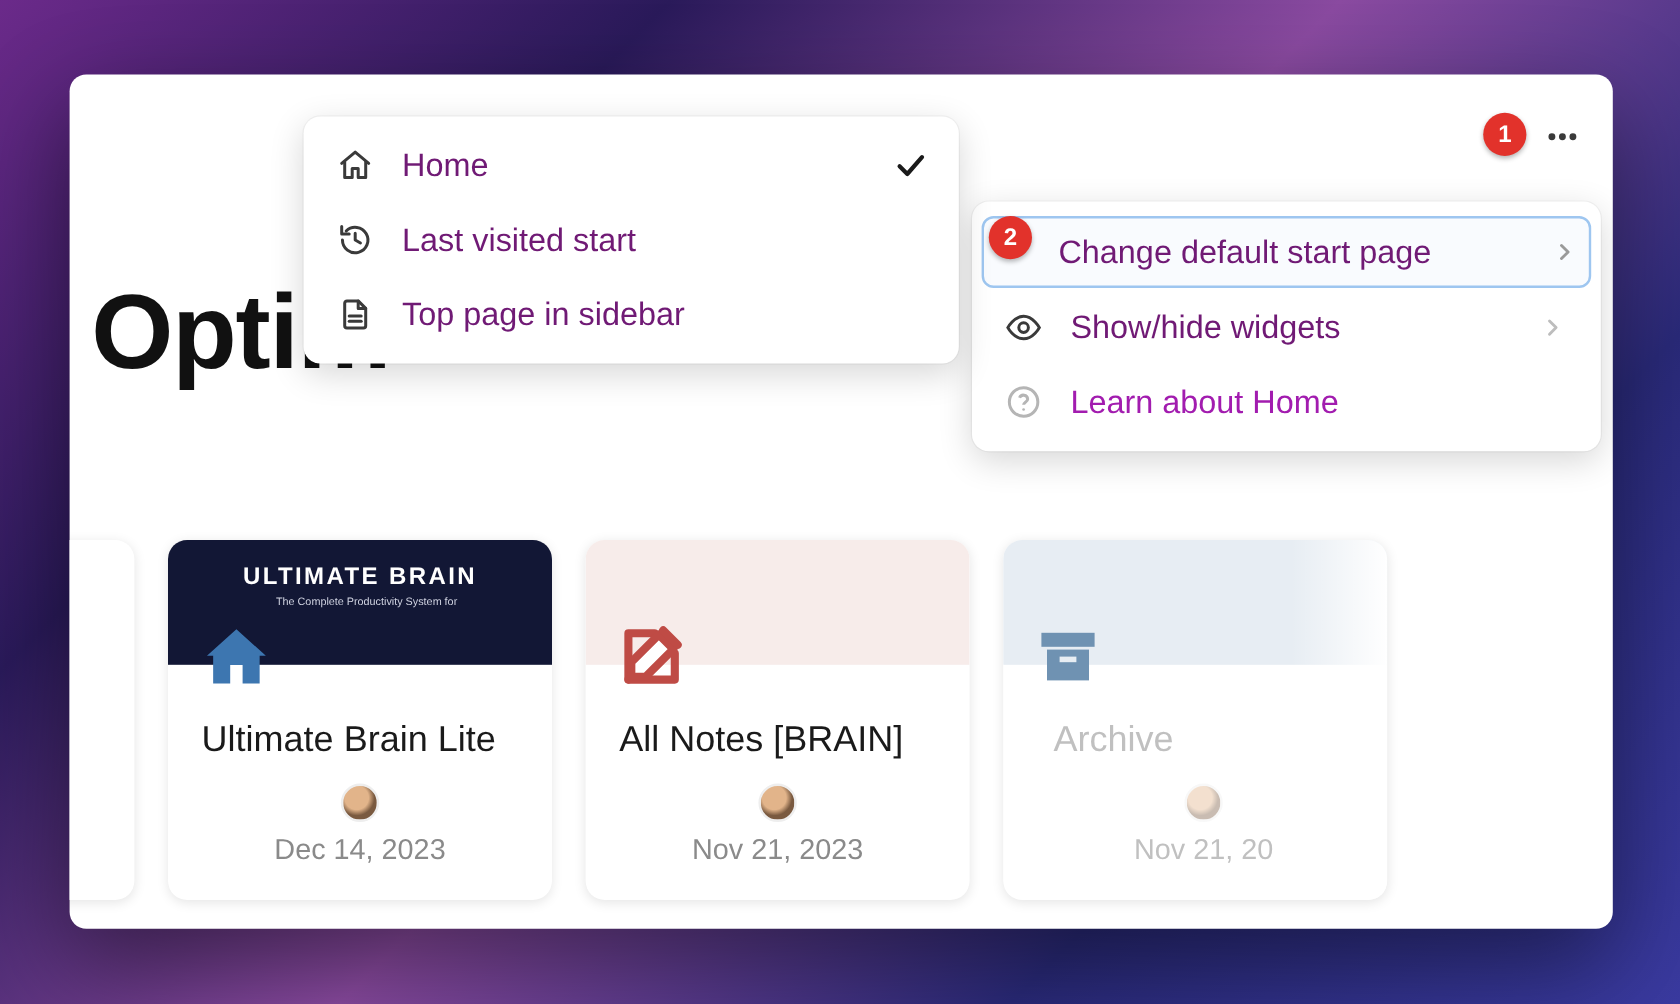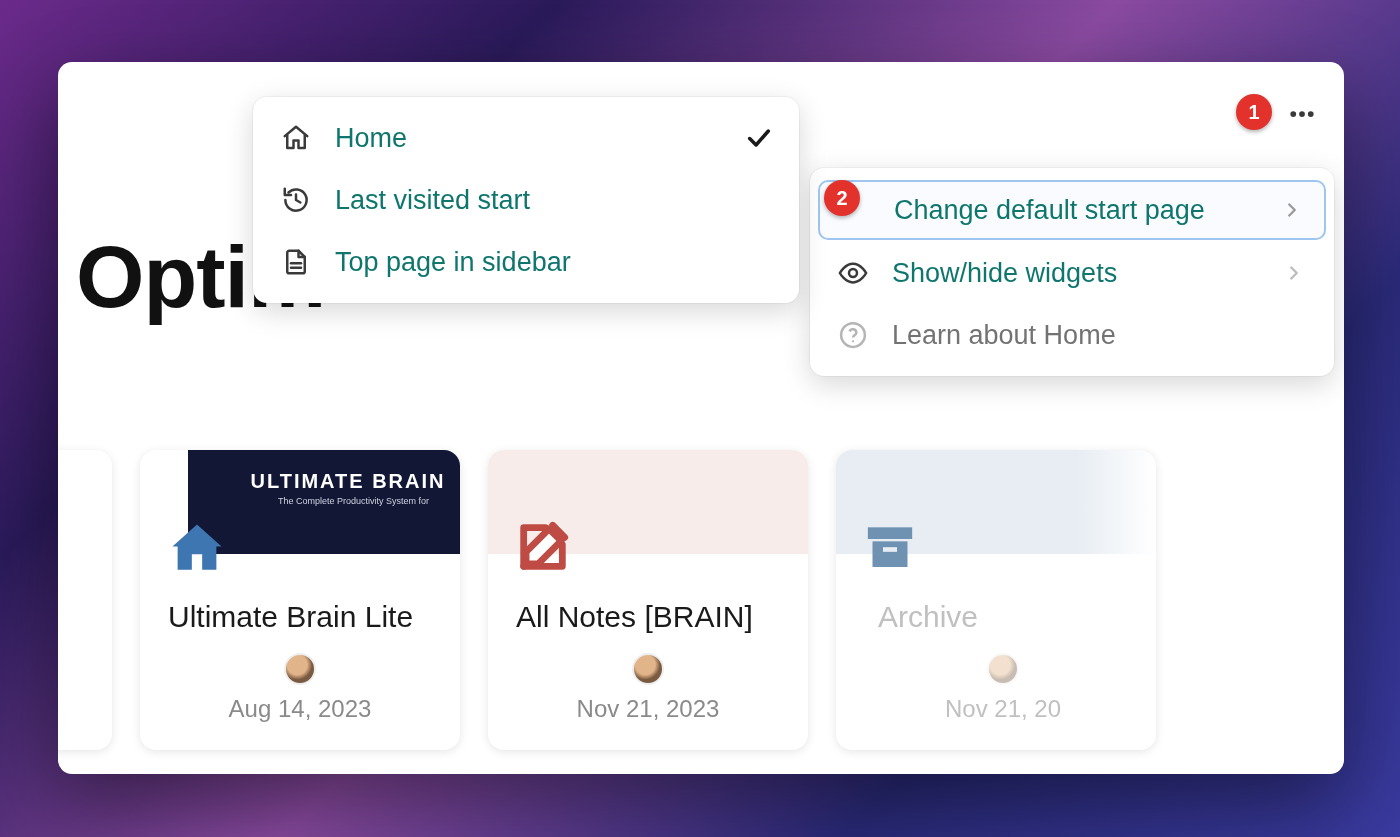--- a/index.html
+++ b/index.html
@@ -50,41 +50,41 @@
   .dropdown.right {
     left: 752px; top: 106px;
     width: 524px;
   }
   .menu-item {
     display: flex;
     align-items: center;
     height: 62px;
     padding: 0 26px 0 26px;
     font-size: 27px;
-    color: #0f766e;
+    color: #701a75;
     cursor: pointer;
   }
-  .menu-item.muted { color: #737373; }
+  .menu-item.muted { color: #a21caf; }
   .menu-item .mi-icon {
     width: 34px; height: 34px;
     margin-right: 22px;
     flex-shrink: 0;
     display: flex; align-items: center; justify-content: center;
   }
   .menu-item .mi-label { flex: 1; }
   .menu-item .mi-right {
     width: 28px; height: 28px;
     display: flex; align-items: center; justify-content: center;
   }
   .menu-item.highlight {
     margin: 2px 8px;
     border: 2px solid #9ec6f0;
     border-radius: 10px;
     background: #f9fbfe;
-    padding: 0 18px;
+    padding: 0 6px;
     height: 60px;
   }
 
   
   .cards {
     position: absolute;
     left: -10px; top: 388px;
     display: flex;
     gap: 28px;
   }
@@ -101,21 +101,21 @@
     width: 64px;
     background: #fff;
     border-radius: 0 16px 16px 0;
     box-shadow: 0 2px 10px rgba(0,0,0,0.10);
   }
   .card .cover {
     height: 104px;
     width: 100%;
     position: relative;
   }
-  .cover.dark { background: #121735; margin-left: 48px; }
+  .cover.dark { background: #121735; }
   .cover.pink { background: #f7ecea; }
   .cover.blue { background: #e7edf3; }
   .cover .brand-text {
     position: absolute; left:0; right:0; top:20px;
     text-align:center; color:#fff;
     font-weight:700; letter-spacing:2px; font-size:20px;
   }
   .cover .brand-sub {
     position:absolute; left:11px; right:0; top:46px;
     text-align:center; color:#cfd2e0; font-size:9px;
@@ -272,21 +272,21 @@
       </div>
       <span class="big-icon">
         <svg viewBox="0 0 24 24" width="62" height="62" fill="#3d76b0">
             <path d="M12 2.5L2.5 11h2v9h5.5v-6h4v6H19.5v-9h2L12 2.5z"></path>
           </svg>
       </span>
       <div class="body">
         <div class="title">Ultimate Brain Lite</div>
         <div class="meta">
           <div class="avatar"></div>
-          <span>Aug 14, 2023</span>
+          <span>Dec 14, 2023</span>
         </div>
       </div>
     </div>
 
     <div class="card">
       <div class="cover pink"></div>
       <span class="big-icon">
         <svg viewBox="0 0 24 24" width="58" height="58" fill="none" stroke="#bf4b45" stroke-width="2.8" stroke-linecap="round" stroke-linejoin="round">
             <path d="M4 20V4h9"></path>
             <path d="M4 20h16v-9"></path>

